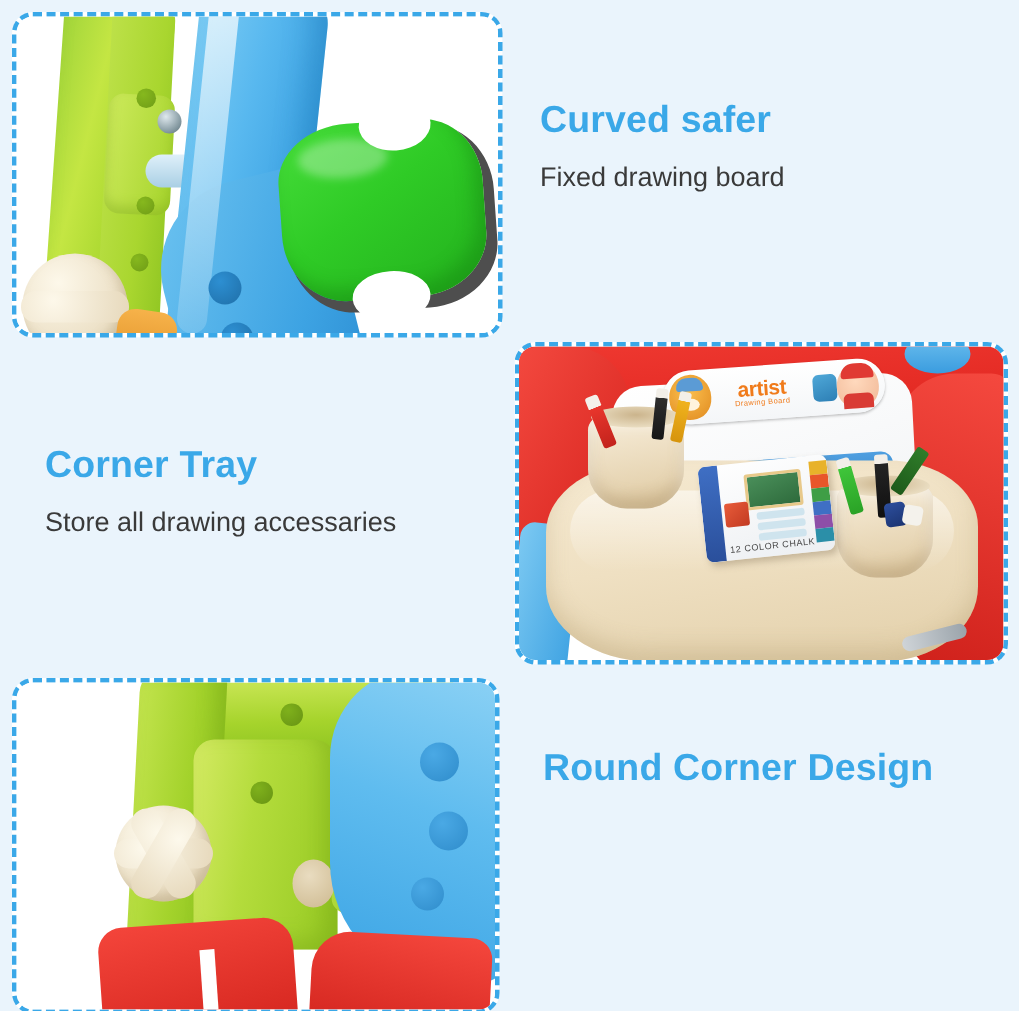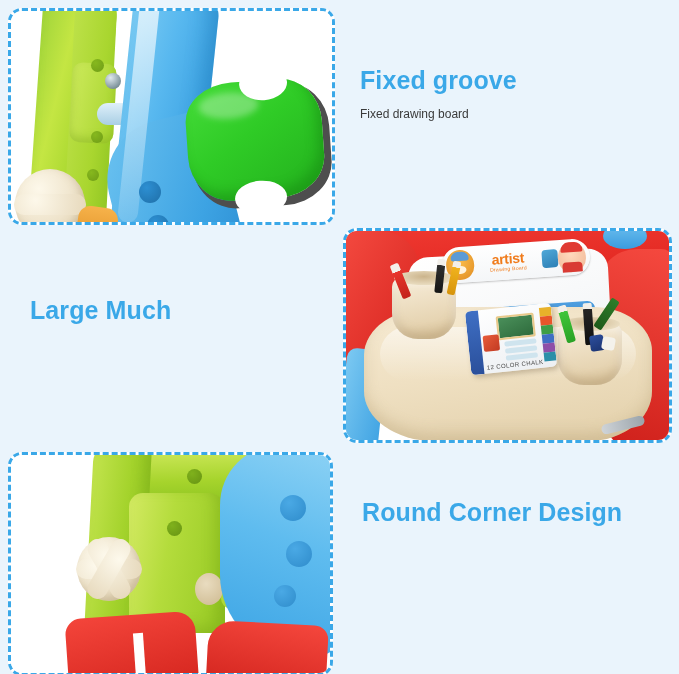--- a/index.html
+++ b/index.html
@@ -24,21 +24,21 @@
   .heading {
     color:#3aa8e8;
     font-size:25px;
     font-weight:bold;
     letter-spacing:0.1px;
     margin-bottom:11px;
     white-space:nowrap;
   }
   .subtext {
     color:#3a3a3a;
-    font-size:12px;
+    font-size:18px;
     line-height:1.38;
     font-weight:400;
   }
 
   
   #panel-curved { left:8px; top:8px; width:327px; height:217px; }
   
   .p1-green-rail {
     position:absolute; left:24px; top:-14px; width:74px; height:250px;
     background:linear-gradient(100deg,#9fd43a 0%,#c4e643 32%,#a8d72e 62%,#8cc220 100%);
@@ -393,26 +393,27 @@
     <div class="p1-knob">
       <div class="star"></div>
         <i></i>
     </div>
     <div class="p1-orange"></div>
 
   </div>
 </div>
 
 <div class="textblock" id="text-curved">
-  <div class="heading">Fixed groove</div>
+  <div class="heading">Curved safer</div>
   <div class="subtext">Fixed drawing board</div>
 </div>
 
 <div class="textblock" id="text-tray">
-  <div class="heading">Large Much</div>
+  <div class="heading">Corner Tray</div>
+  <div class="subtext">Store all drawing accessaries</div>
 </div>
 
 <div class="panel" id="panel-tray">
   <div class="photo">
     <div class="p2-red-body"></div>
     <div class="p2-red-left"></div>
     <div class="p2-red-right"></div>
     <div class="p2-white-board"></div>
     <div class="p2-blue-strip"></div>
     <div class="p2-blue-leg"></div>

